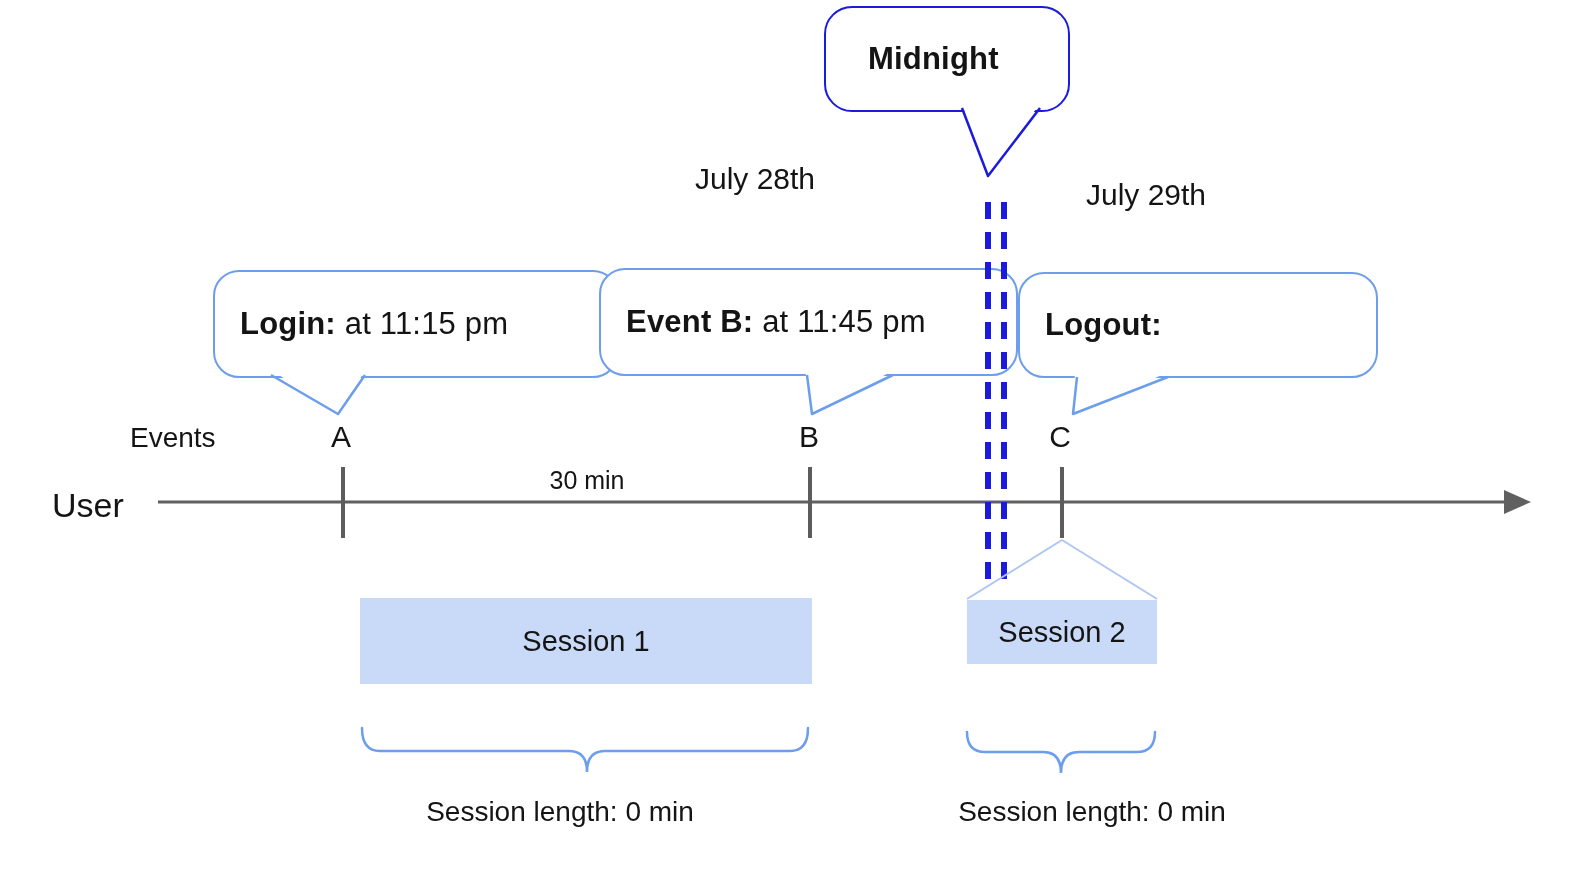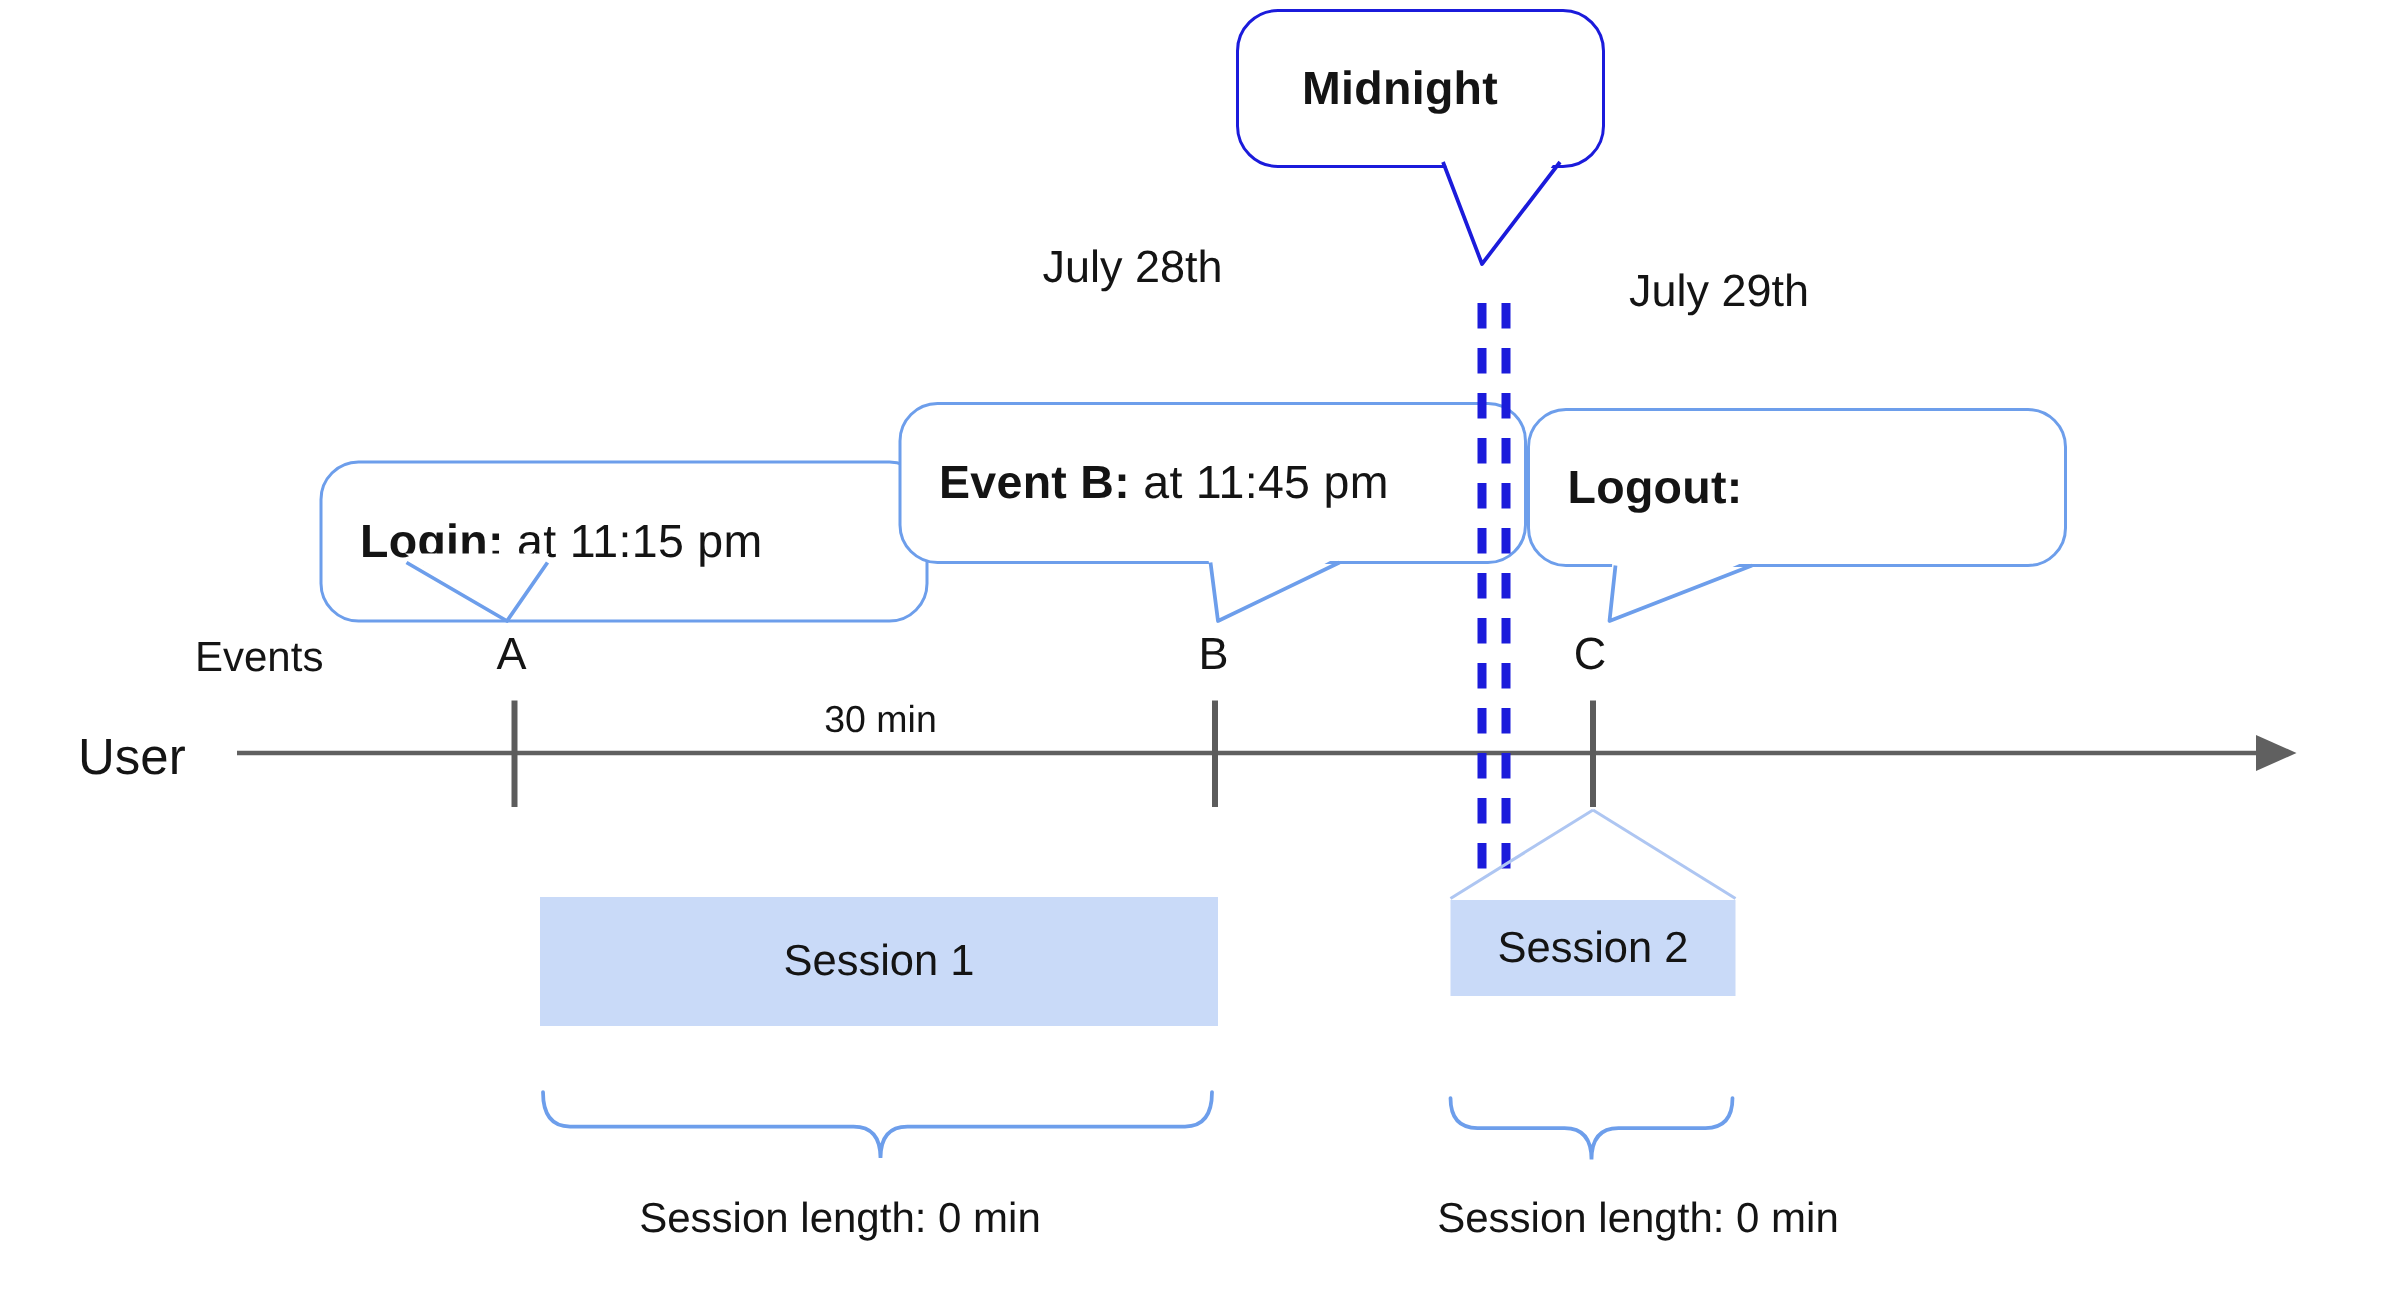--- a/index.html
+++ b/index.html
@@ -63,21 +63,21 @@
 </head>
 <body style="--accent-light-blue: #6d9eeb; --accent-dark-blue: #1b1bdb; --session-fill: #c9daf8; --funnel-line: #aec6f2; --axis-gray: #606060; --tick-gray: #5c5c5c; --text-black: #141414;">
 
 <div class="bubble dark" style="left:824px; top:6px; width:246px; height:106px; border-radius:28px;">
   <span class="b-title">Midnight</span>
 </div>
 
 <div class="lbl date-lbl" style="left:755px; top:162px;">July 28th</div>
 <div class="lbl date-lbl" style="left:1146px; top:162px;margin-top:16px;">July 29th</div>
 
-<div class="bubble light" style="left:213px; top:270px; width:406px; height:108px;margin-top:37px;">
+<div class="bubble light" style="left:213px; top:270px; width:406px; height:108px;">
   <span class="b-title">Login:</span><span> at 11:15 pm</span>
 </div>
 <div class="bubble light" style="left:599px; top:268px; width:419px; height:108px;">
   <span class="b-title">Event B:</span><span> at 11:45 pm</span>
 </div>
 <div class="bubble light" style="left:1018px; top:272px; width:360px; height:106px;">
   <span class="b-title">Logout:</span>
 </div>
 
 <div class="lbl events-lbl" style="left:130px; top:422px;">Events</div>

